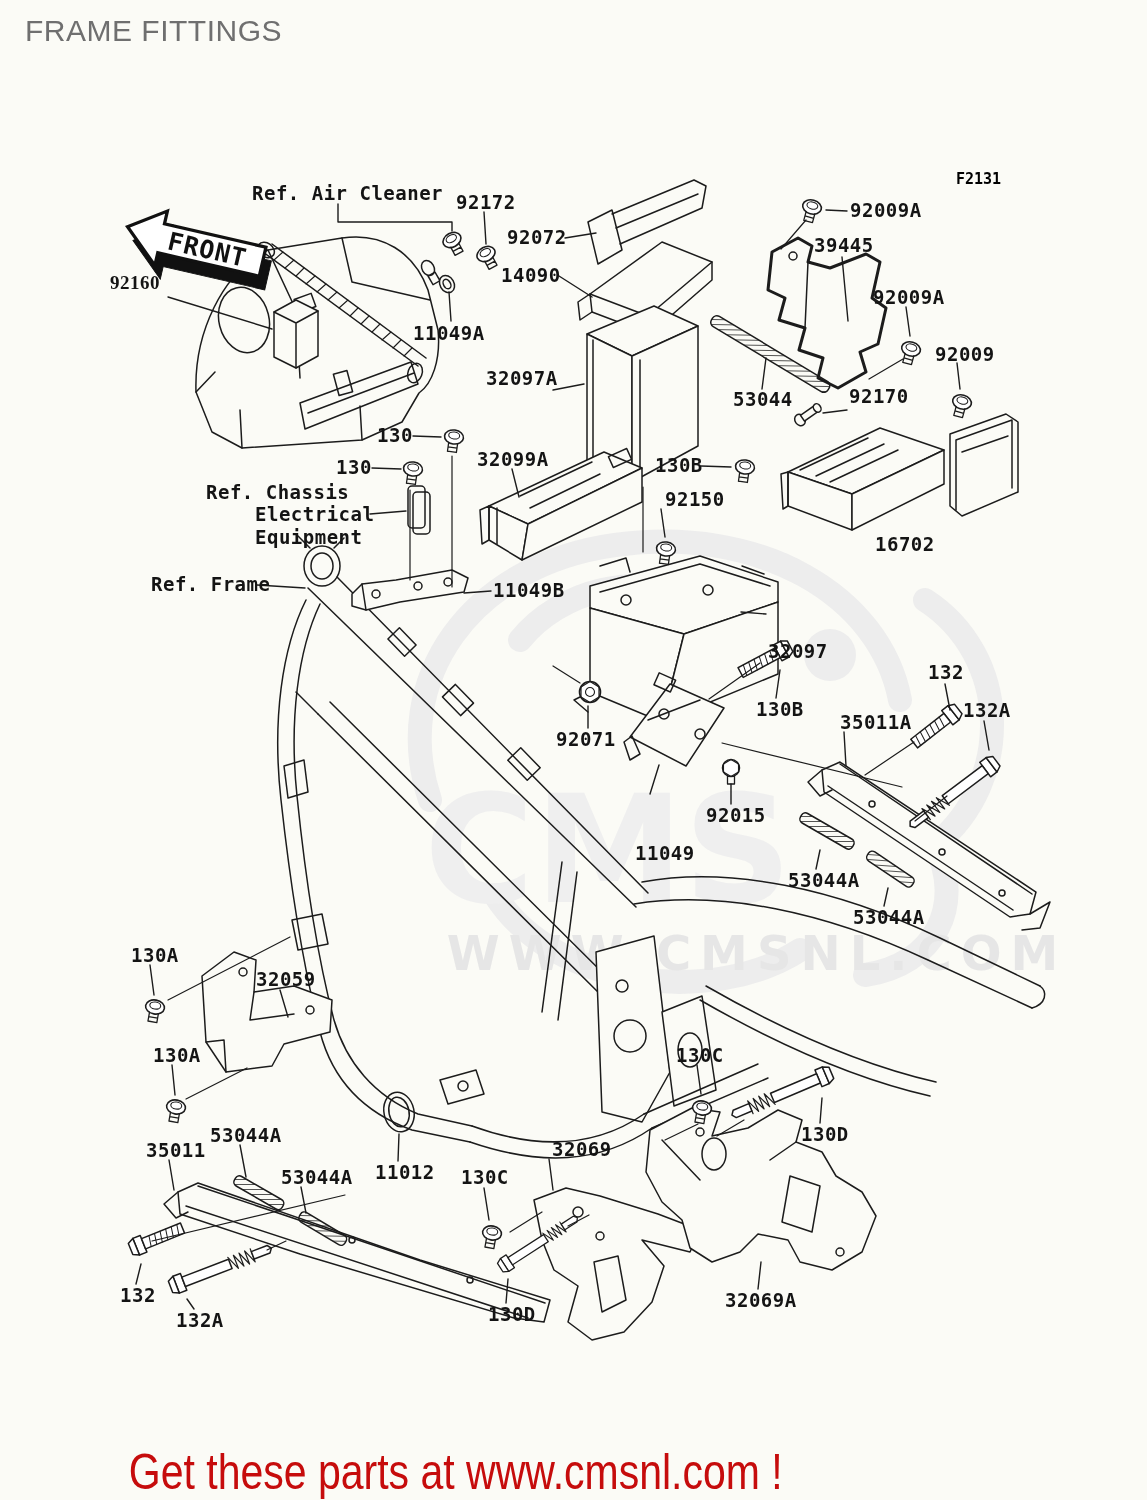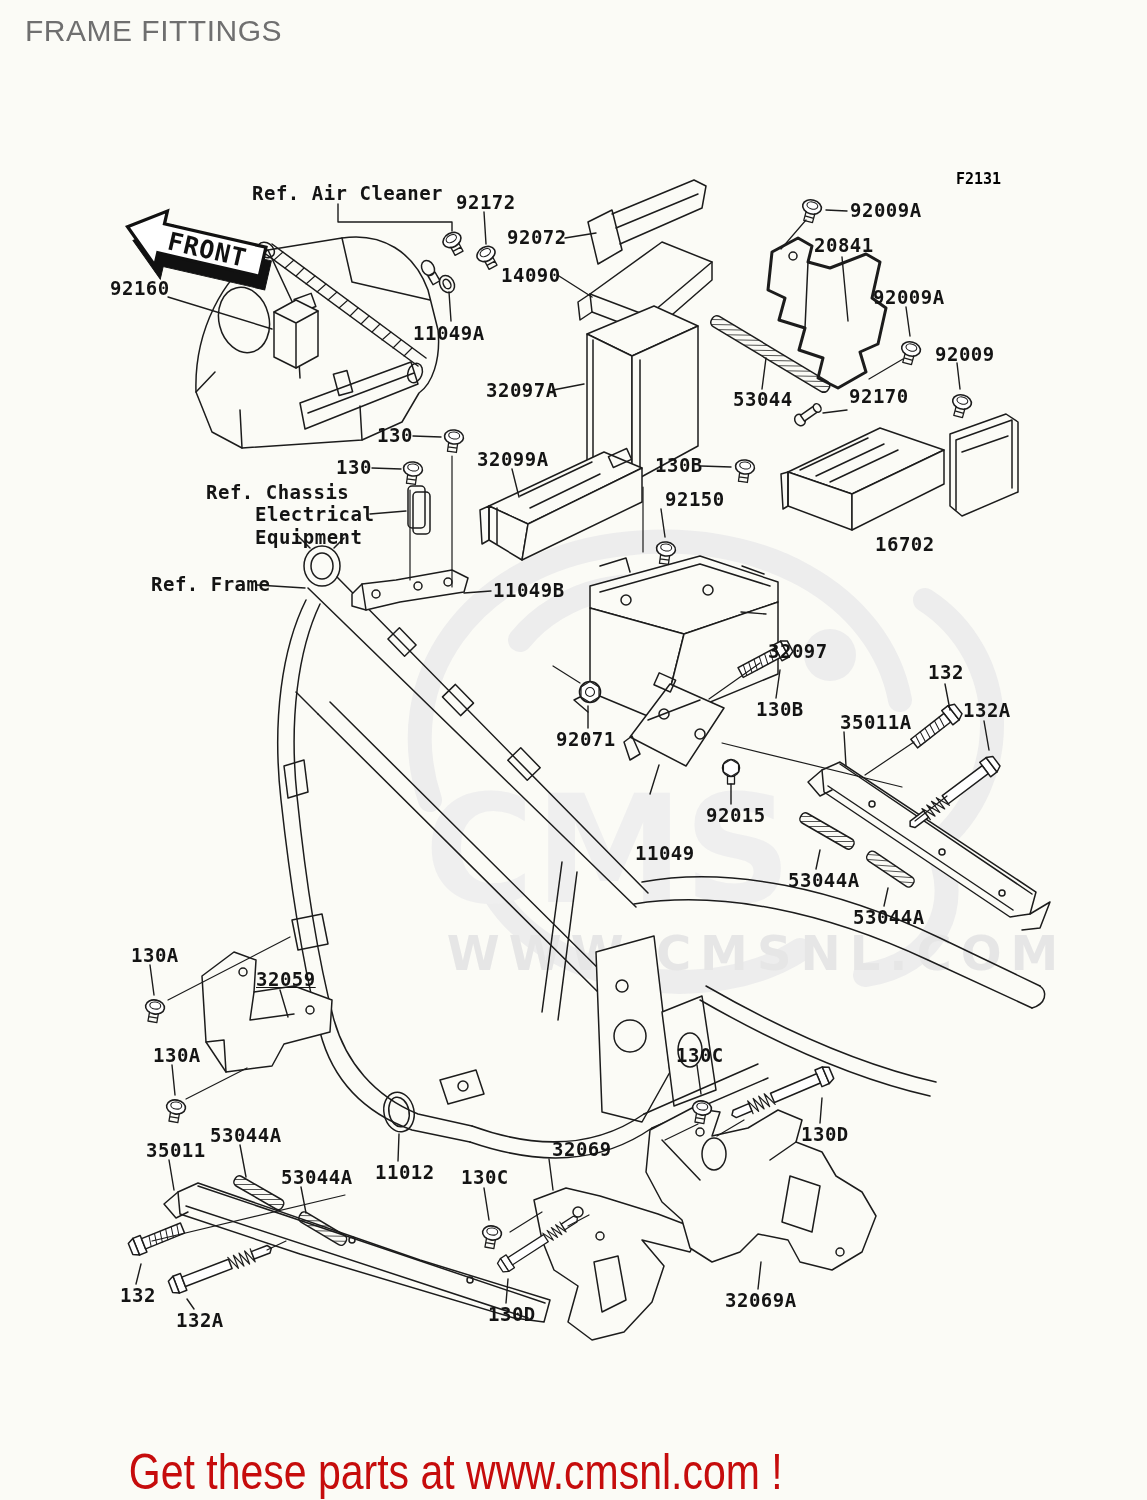--- a/index.html
+++ b/index.html
@@ -350,48 +350,48 @@
     <text x="56" y="50" font-size="27" font-weight="bold" font-family="DejaVu Sans Mono, monospace" letter-spacing="1" fill="#111">FRONT</text>
   </g>
 </svg>
 
 <div id="fig-code">F2131</div>
 
 <div id="label-layer">
     <div class="plabel" style="left: 456px; top: 193px;">92172</div>
     <div class="plabel" style="left: 507px; top: 228px;">92072</div>
     <div class="plabel" style="left: 501px; top: 266px;">14090</div>
-    <div class="plabel" style="left: 110px; top: 279px;">92160</div>
+    <div class="plabel" style="left: 110px; top: 273px; font-family: Liberation Serif, serif;">92160</div>
     <div class="plabel" style="left: 413px; top: 324px;">11049A</div>
-    <div class="plabel" style="left: 486px; top: 381px;">32097A</div>
+    <div class="plabel" style="left: 486px; top: 369px;">32097A</div>
     <div class="plabel" style="left: 733px; top: 390px;">53044</div>
     <div class="plabel" style="left: 849px; top: 387px;">92170</div>
     <div class="plabel" style="left: 850px; top: 201px;">92009A</div>
-    <div class="plabel" style="left: 814px; top: 236px;">20841</div>
+    <div class="plabel" style="left: 814px; top: 236px;">39445</div>
     <div class="plabel" style="left: 873px; top: 288px;">92009A</div>
     <div class="plabel" style="left: 935px; top: 345px;">92009</div>
     <div class="plabel" style="left: 377px; top: 426px;">130</div>
     <div class="plabel" style="left: 336px; top: 458px;">130</div>
     <div class="plabel" style="left: 477px; top: 450px;">32099A</div>
     <div class="plabel" style="left: 655px; top: 456px;">130B</div>
     <div class="plabel" style="left: 641px; top: 490px; padding-left: 24px;">92150</div>
     <div class="plabel" style="left: 875px; top: 535px;">16702</div>
     <div class="plabel" style="left: 493px; top: 581px;">11049B</div>
     <div class="plabel" style="left: 768px; top: 618px; margin-top: 24px;">32097</div>
     <div class="plabel" style="left: 556px; top: 730px;">92071</div>
     <div class="plabel" style="left: 756px; top: 700px;">130B</div>
     <div class="plabel" style="left: 840px; top: 713px;">35011A</div>
     <div class="plabel" style="left: 928px; top: 663px;">132</div>
     <div class="plabel" style="left: 963px; top: 701px;">132A</div>
     <div class="plabel" style="left: 635px; top: 796px; margin-top: 48px;">11049</div>
     <div class="plabel" style="left: 706px; top: 806px;">92015</div>
     <div class="plabel" style="left: 788px; top: 871px;">53044A</div>
     <div class="plabel" style="left: 853px; top: 908px;">53044A</div>
     <div class="plabel" style="left: 131px; top: 946px;">130A</div>
-    <div class="plabel" style="left: 256px; top: 970px; text-decoration: underline;">32059</div>
+    <div class="plabel" style="left: 256px; top: 970px;">32059</div>
     <div class="plabel" style="left: 153px; top: 1046px;">130A</div>
     <div class="plabel" style="left: 146px; top: 1141px;">35011</div>
     <div class="plabel" style="left: 210px; top: 1126px;">53044A</div>
     <div class="plabel" style="left: 281px; top: 1168px;">53044A</div>
     <div class="plabel" style="left: 375px; top: 1163px;">11012</div>
     <div class="plabel" style="left: 461px; top: 1168px;">130C</div>
     <div class="plabel" style="left: 520px; top: 1140px; margin-left: 32px;">32069</div>
     <div class="plabel" style="left: 676px; top: 1046px;">130C</div>
     <div class="plabel" style="left: 801px; top: 1125px;">130D</div>
     <div class="plabel" style="left: 488px; top: 1305px;">130D</div>

